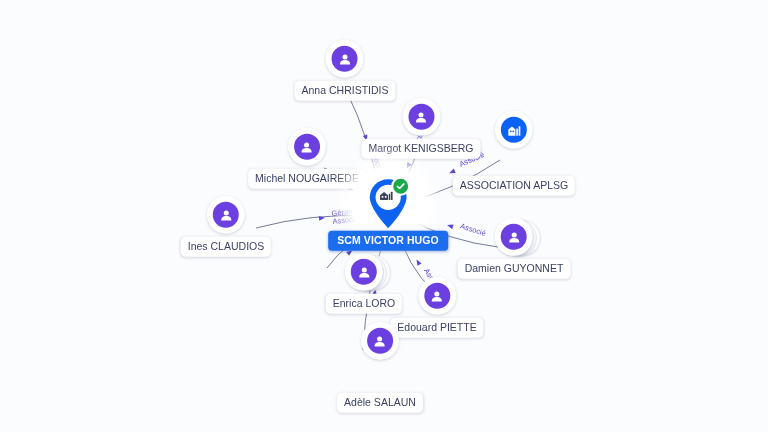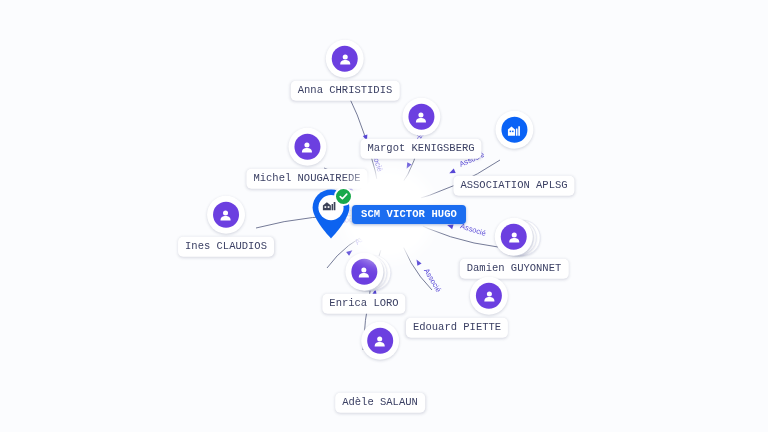--- a/index.html
+++ b/index.html
@@ -63,38 +63,37 @@
   .label{
     margin-top:3px;
     background:#ffffff;
     color:#3a3f63;
     font-size:10.5px;
     line-height:1;
     padding:4px 7px 5px 7px;
     border-radius:5px;
     white-space:nowrap;
     box-shadow:0 1px 3px rgba(40,50,90,.17);
-    font-family:Liberation Mono, monospace;
   }
   .label.primary{
     background:#1b6df0;
     color:#ffffff;
     font-weight:bold;
     font-size:10.5px;
     letter-spacing:.1px;
     padding:4px 9px 5px 9px;
     border-radius:4px;
     box-shadow:0 1px 3px rgba(20,60,150,.35);
   }
 
   
   .pin-node{
     position:absolute;
     transform:translate(-50%,-50%);
-    display:flex;align-items:center;
+    display:flex;flex-direction:column;align-items:center;
   }
   .pin-halo{
     position:absolute;
     width:74px;height:74px;
     border-radius:50%;
     background:#ffffff;
     left:50%;top:26px;
     transform:translate(-50%,-50%);
     box-shadow:0 0 16px 10px #ffffff;
     z-index:0;
@@ -269,21 +268,21 @@
             <div class="disc">
               <svg width="15" height="15" viewBox="0 0 16 16">
   <circle cx="8" cy="5.6" r="2.7" fill="#ffffff"></circle>
   <path d="M2.6 13.6 C2.6 10.2 5.1 8.9 8 8.9 C10.9 8.9 13.4 10.2 13.4 13.6 Z" fill="#ffffff"></path>
 </svg>
             </div>
           </div>
         </div>
         <div class="label">Enrica LORO</div>
       </div>
-      <div class="node" style="left: 457px; top: 307px; align-items: flex-end;">
+      <div class="node" style="left: 437px; top: 307px;">
         <div class="avatar-wrap">
           <div class="avatar">
             <div class="disc">
               <svg width="15" height="15" viewBox="0 0 16 16">
   <circle cx="8" cy="5.6" r="2.7" fill="#ffffff"></circle>
   <path d="M2.6 13.6 C2.6 10.2 5.1 8.9 8 8.9 C10.9 8.9 13.4 10.2 13.4 13.6 Z" fill="#ffffff"></path>
 </svg>
             </div>
           </div>
         </div>

